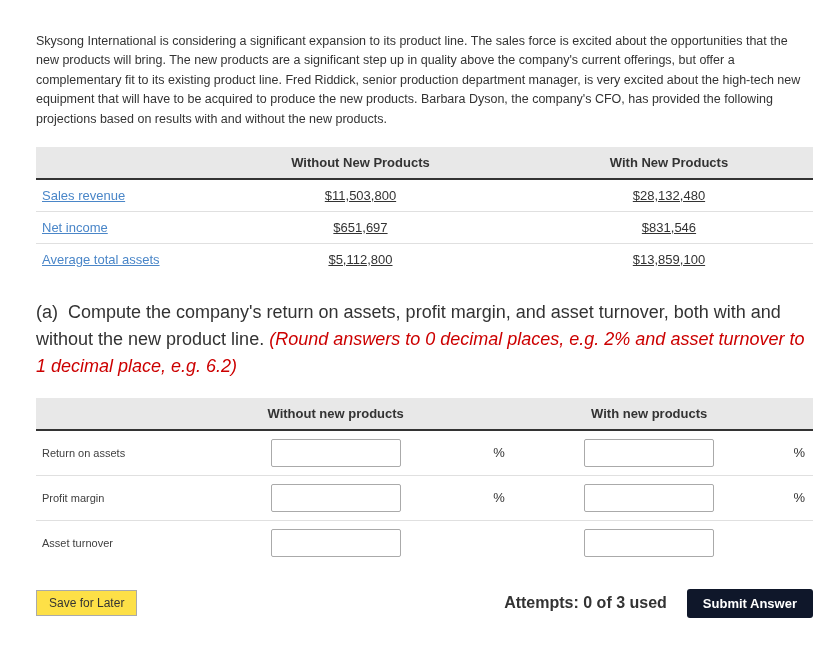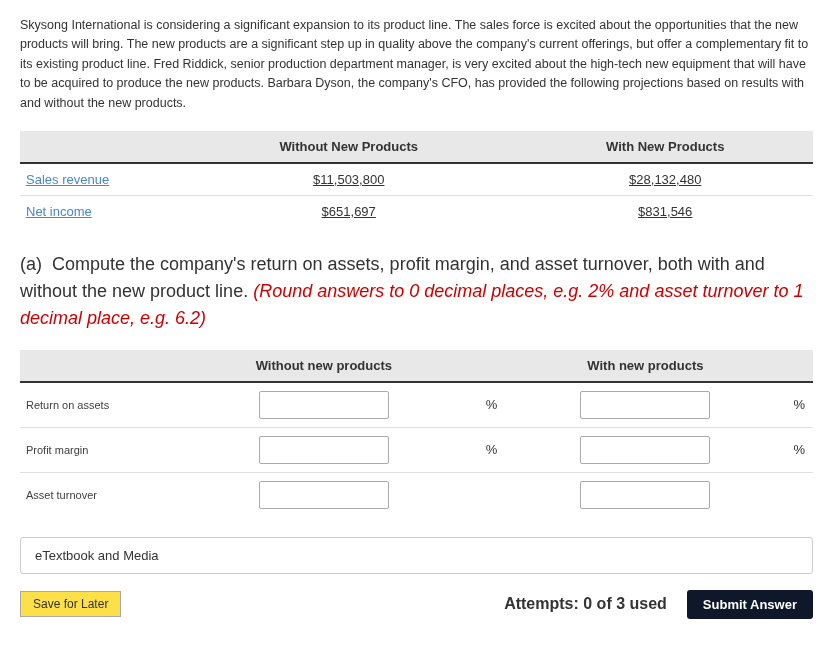--- a/index.html
+++ b/index.html
@@ -5,22 +5,23 @@
     * { box-sizing: border-box; margin: 0; padding: 0; }
     body {
       font-family: Arial, sans-serif;
       font-size: 13px;
       background: #fff;
       color: #333;
       width: 833px;
       min-height: 668px;
     }
     .page-wrapper {
-      padding: 16px 20px;
+      padding: 32px 20px;
       max-width: 833px;
+      margin-left: 16px;
     }
     .intro-text {
       font-size: 12.5px;
       line-height: 1.55;
       color: #333;
       margin-bottom: 18px;
     }
 
     
     .data-table {
@@ -199,20 +200,25 @@
     <tr>
       <td class="row-label">Sales revenue</td>
       <td>$11,503,800</td>
       <td>$28,132,480</td>
     </tr>
         <tr>
       <td class="row-label">Net income</td>
       <td>$651,697</td>
       <td>$831,546</td>
     </tr>
+        <tr>
+      <td class="row-label">Average total assets</td>
+      <td>$5,112,800</td>
+      <td>$13,859,100</td>
+    </tr>
       </tbody>
   </table>
 
   <div class="question-section">
     <p class="question-label">
       <span class="part-letter">(a)</span>&nbsp;&nbsp;<span>Compute the company's return on assets, profit margin, and asset turnover, both with and without the new product line.</span> <span class="red-text">(Round answers to 0 decimal places, e.g. 2% and asset turnover to 1 decimal place, e.g. 6.2)</span>
     </p>
   </div>
 
   <table class="answer-table">
@@ -267,23 +273,20 @@
       <td>
         <div class="input-cell">
           <input class="answer-input" type="text" style="">
         </div>
       </td>
       <td style="text-align:center;"></td>
     </tr>
       </tbody>
   </table>
 
-  <div class="etextbook-bar">
-    <span>eTextbook and Media</span>
-  </div>
 
   <div class="footer-bar">
     <button class="save-btn">Save for Later</button>
     <div class="footer-right">
       <span class="attempts-text">Attempts: 0 of 3 used</span>
       <button class="submit-btn">Submit Answer</button>
     </div>
   </div>
 
 </div>

